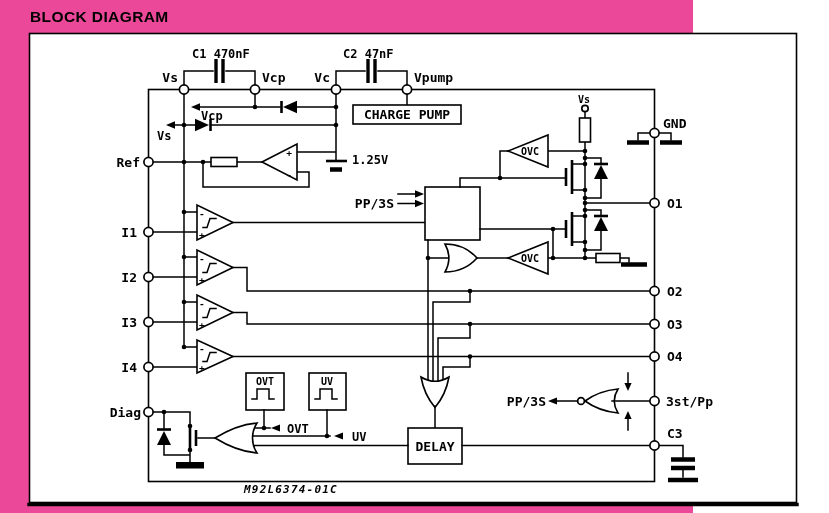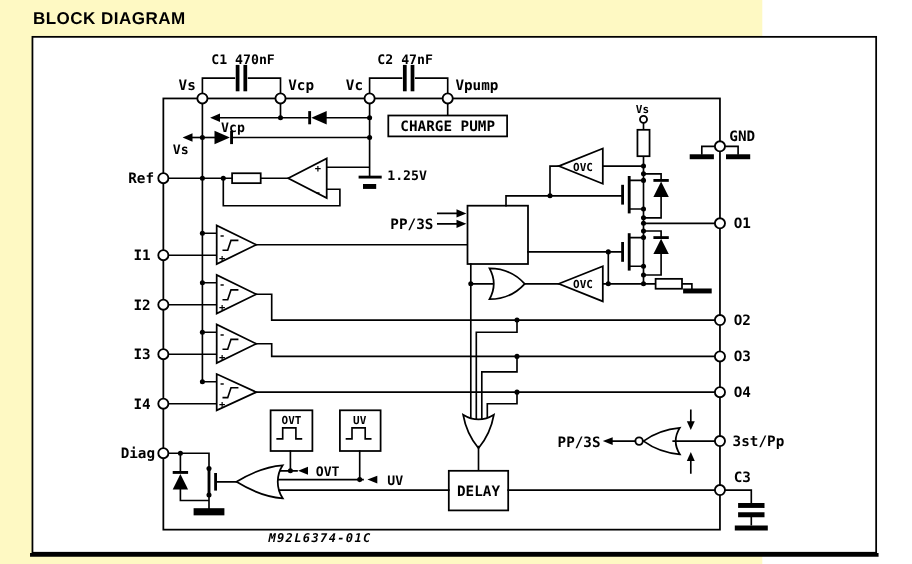--- a/index.html
+++ b/index.html
@@ -1,16 +1,16 @@
 <!DOCTYPE html>
 <html><head>
 <meta charset="utf-8">
 <style>
   html,body{margin:0;padding:0;background:#ffffff;}
-  .stage{position:relative;width:693px;height:513px;background:#fef9c3;font-family:"DejaVu Sans Mono",monospace;}
+  .stage{position:relative;width:693px;height:513px;background:#ec4899;font-family:"DejaVu Sans Mono",monospace;}
   svg{display:block;}
   .w{stroke:#000;stroke-width:1.5;fill:none;stroke-linecap:square;}
   .w2{stroke:#000;stroke-width:2.6;fill:none;stroke-linecap:butt;}
   .w4{stroke:#000;stroke-width:4.5;fill:none;stroke-linecap:butt;}
   .box{fill:#fff;stroke:#000;stroke-width:1.6;}
   .tri{fill:#fff;stroke:#000;stroke-width:1.6;stroke-linejoin:miter;}
   .blk{fill:#000;stroke:none;}
   .pin{fill:#fff;stroke:#000;stroke-width:1.7;}
   .dot{fill:#000;stroke:none;}
   .lbl{font:bold 13px "DejaVu Sans Mono",monospace;fill:#000;}

